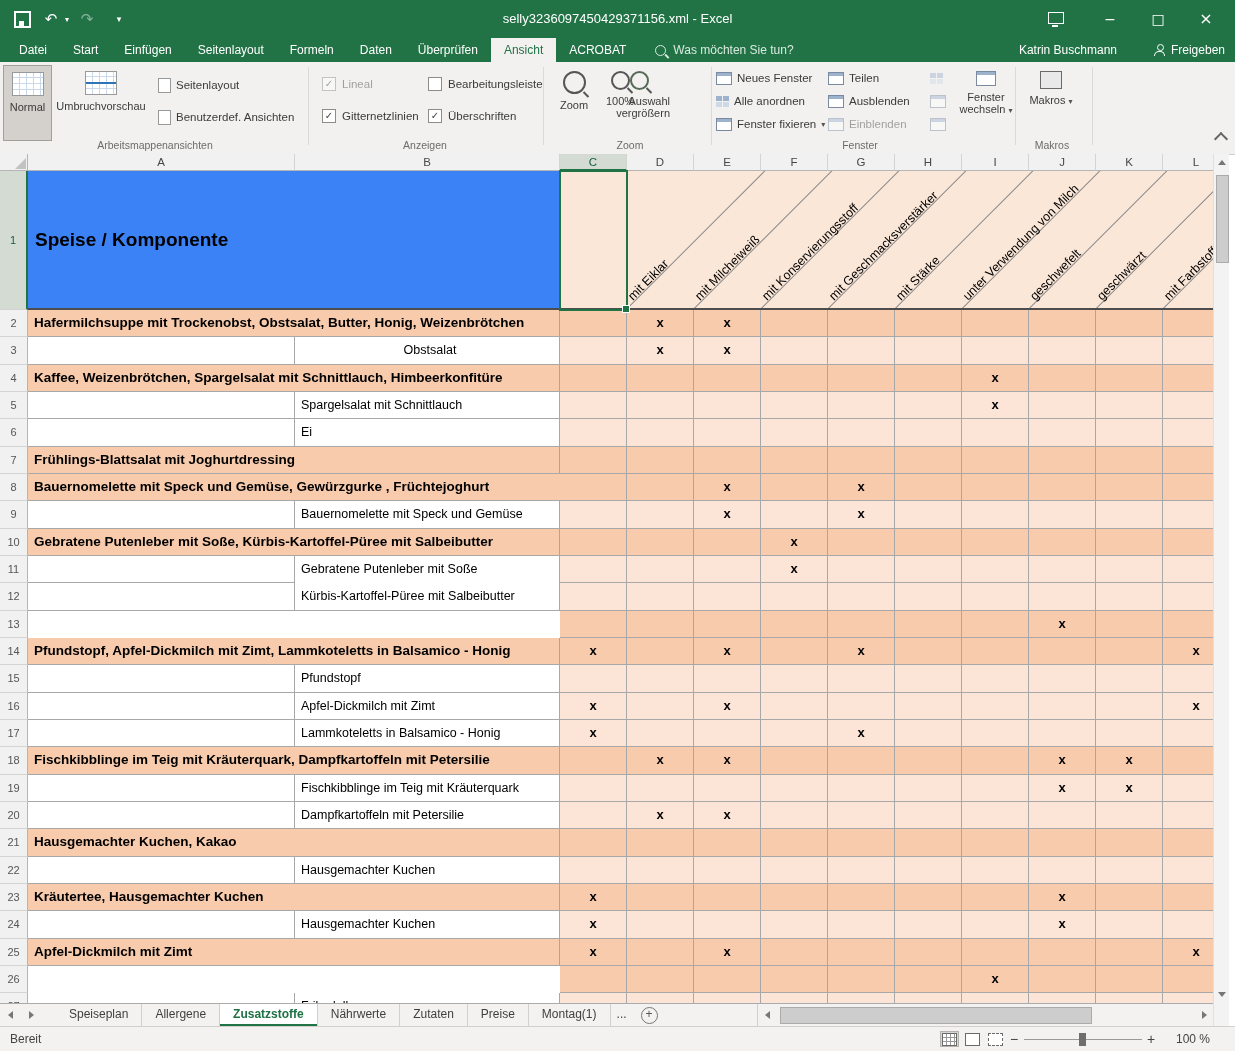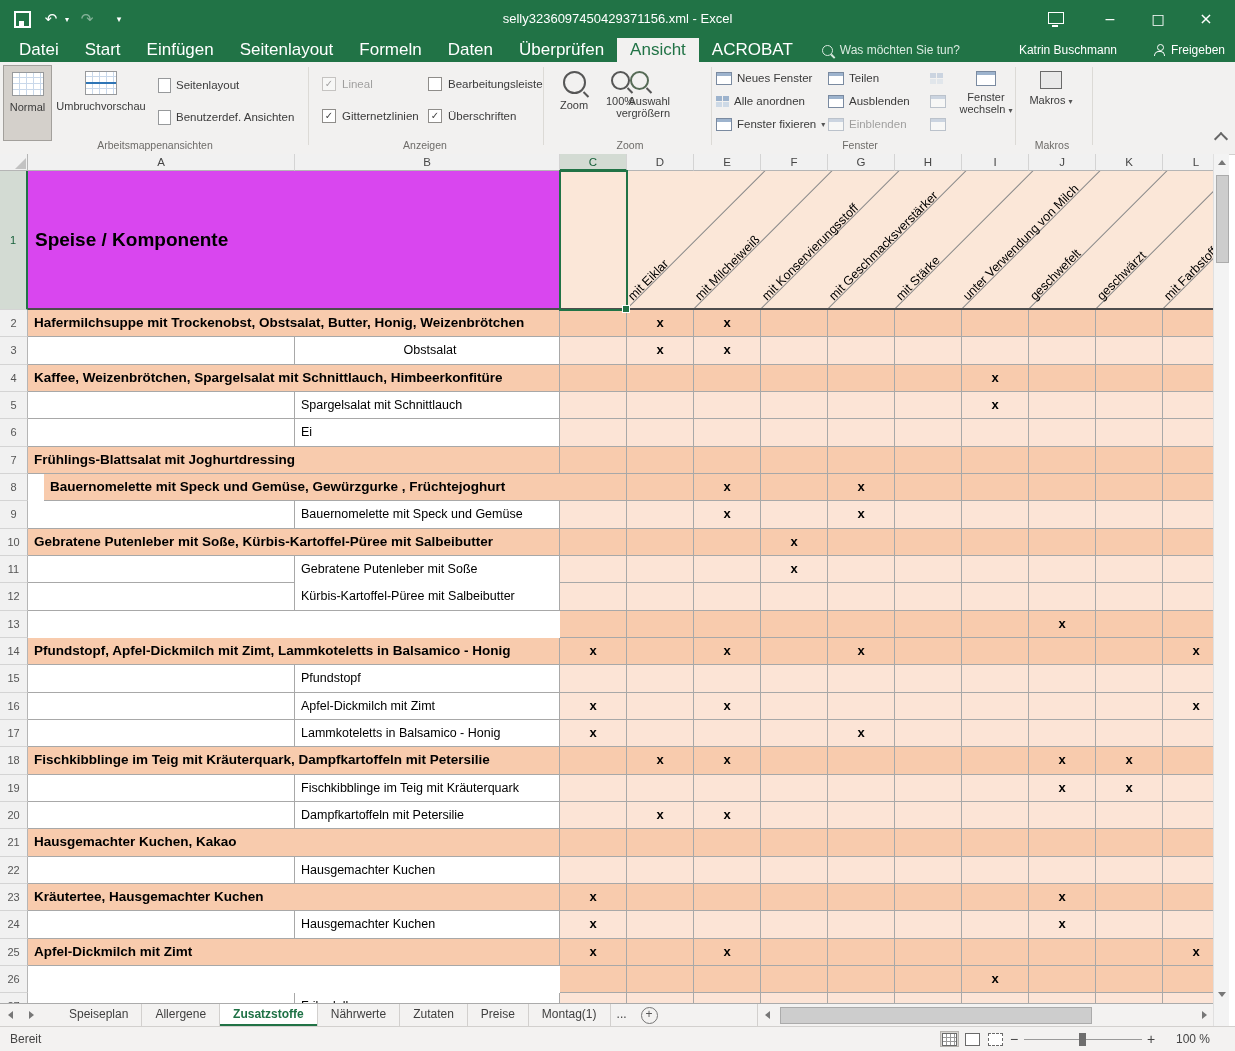--- a/index.html
+++ b/index.html
@@ -13,21 +13,21 @@
   .floppy{width:13px;height:13px;border:2px solid #fff;position:relative;background:transparent;}
   .floppy::after{content:"";position:absolute;left:3px;bottom:0;width:5px;height:5px;background:#fff;}
   .glyph{font-family:"DejaVu Sans",sans-serif;}
   .dim{opacity:.45;}
   .winbtn{position:absolute;top:0;width:38px;height:38px;line-height:38px;text-align:center;color:#fff;font-size:14px;}
   .monitor{width:14px;height:10px;border:1.5px solid #fff;position:relative;margin-top:-3px;}
   .monitor::after{content:"";position:absolute;left:3px;bottom:-4px;width:6px;height:2px;background:#fff;}
 
   
   #tabrow{position:absolute;left:0;top:38px;width:1235px;height:24px;background:#217346;display:flex;align-items:stretch;padding-left:6px;}
-  .rtab{color:#fff;font-size:17px;line-height:24px;padding:0 13px;white-space:nowrap;}
+  .rtab{color:#fff;font-size:12px;line-height:24px;padding:0 13px;white-space:nowrap;}
   .rtab.active{background:#F2F1F0;color:#217346;}
   #search-box{display:flex;align-items:center;margin-left:16px;color:#D9EAE0;font-size:12px;gap:7px;}
   .lens-sm{width:9px;height:9px;border:1.5px solid #D9EAE0;border-radius:50%;position:relative;}
   .lens-sm::after{content:"";position:absolute;width:1.5px;height:5px;background:#D9EAE0;right:-2px;bottom:-4px;transform:rotate(-45deg);}
   #user-name{position:absolute;right:124px;top:0;line-height:24px;color:#fff;font-size:12px;}
   #share-btn{position:absolute;right:6px;top:0;height:24px;display:flex;align-items:center;gap:6px;color:#fff;font-size:12px;padding:0 10px;}
   .person{width:11px;height:12px;position:relative;}
   .person::before{content:"";position:absolute;left:3px;top:0;width:5px;height:5px;border:1.2px solid #fff;border-radius:50%;}
   .person::after{content:"";position:absolute;left:0;bottom:0;width:9px;height:4px;border:1.2px solid #fff;border-bottom:none;border-radius:5px 5px 0 0;}
 
@@ -69,21 +69,21 @@
   .rowhdr.selrowhdr{background:#D3DBD3;color:#17603A;border-right:2px solid #217346;}
   .select-all{background:#F1F1F1;border-right:1px solid #B5B5B5;border-bottom:1px solid #B5B5B5;position:relative;}
   .select-all::after{content:"";position:absolute;right:1px;bottom:1px;width:0;height:0;border-left:11px solid transparent;border-bottom:11px solid #C2C2C2;}
   .cell{border-right:1px solid #A8A8A8;border-bottom:1px solid #A8A8A8;}
   .c-white{background:#fff;}
   .c-dish{background:#F8CBAD;}
   .c-light{background:#FCE4D6;}
   .c-text{font-size:12.5px;line-height:26px;padding-left:6px;white-space:nowrap;overflow:hidden;color:#000;}
   .c-text.bold{font-weight:bold;font-size:13.5px;}
   .c-mark{text-align:center;font-weight:bold;font-size:13px;line-height:26px;color:#000;}
-  .a1cell{background:#d946ef;font-weight:bold;font-size:19px;color:#000;display:flex;align-items:center;padding-left:7px;border-right:1px solid #A8A8A8;border-bottom:2px solid #4d4d4d;}
+  .a1cell{background:#3b82f6;font-weight:bold;font-size:19px;color:#000;display:flex;align-items:center;padding-left:7px;border-right:1px solid #A8A8A8;border-bottom:2px solid #4d4d4d;}
   .diag-region{background:#FBE7D8;border-bottom:2px solid #4d4d4d;overflow:hidden;}
   .diag-line{position:absolute;bottom:0;width:1px;height:235px;background:#8a8a8a;transform-origin:0 100%;transform:rotate(45deg);}
   .diag-label{position:absolute;bottom:5px;font-size:12.5px;color:#000;white-space:nowrap;transform-origin:0 100%;transform:rotate(-45deg);}
   .selbox{border:2px solid #217346;background:transparent;pointer-events:none;}
   .selbox::after{content:"";position:absolute;right:-4px;bottom:-4px;width:6px;height:6px;background:#217346;border:1px solid #fff;}
 
   
   #vscroll{position:absolute;left:1213px;top:154px;width:16px;height:849px;background:#F3F3F3;border-left:1px solid #E0E0E0;box-sizing:border-box;}
   .sbtn{position:absolute;left:0;width:16px;height:17px;display:flex;align-items:center;justify-content:center;}
   .tri-up{width:0;height:0;border-left:4px solid transparent;border-right:4px solid transparent;border-bottom:5px solid #777;}
@@ -373,21 +373,21 @@
     <div class="cell c-mark c-dish" style="left: 627px; top: 292.65px; width: 67px; height: 27.33px;"></div>
     <div class="cell c-mark c-dish" style="left: 694px; top: 292.65px; width: 67px; height: 27.33px;"></div>
     <div class="cell c-mark c-dish" style="left: 761px; top: 292.65px; width: 67px; height: 27.33px;"></div>
     <div class="cell c-mark c-dish" style="left: 828px; top: 292.65px; width: 67px; height: 27.33px;"></div>
     <div class="cell c-mark c-dish" style="left: 895px; top: 292.65px; width: 67px; height: 27.33px;"></div>
     <div class="cell c-mark c-dish" style="left: 962px; top: 292.65px; width: 67px; height: 27.33px;"></div>
     <div class="cell c-mark c-dish" style="left: 1029px; top: 292.65px; width: 67px; height: 27.33px;"></div>
     <div class="cell c-mark c-dish" style="left: 1096px; top: 292.65px; width: 67px; height: 27.33px;"></div>
     <div class="cell c-mark c-dish" style="left: 1163px; top: 292.65px; width: 67px; height: 27.33px;"></div>
     <div class="rowhdr" style="left: 0px; top: 319.98px; width: 28px; height: 27.33px;">8</div>
-    <div class="cell c-dish c-text bold" style="left: 44px; top: 319.98px; width: 625px; height: 27.33px;">Bauernomelette mit Speck und Gemüse, Gewürzgurke , Früchtejoghurt</div>
+    <div class="cell c-dish c-text bold" style="left: 28px; top: 319.98px; width: 625px; height: 27.33px;">Bauernomelette mit Speck und Gemüse, Gewürzgurke , Früchtejoghurt</div>
     <div class="cell c-mark c-dish" style="left: 560px; top: 319.98px; width: 67px; height: 27.33px;"></div>
     <div class="cell c-mark c-dish" style="left: 627px; top: 319.98px; width: 67px; height: 27.33px;"></div>
     <div class="cell c-mark c-dish" style="left: 694px; top: 319.98px; width: 67px; height: 27.33px;">x</div>
     <div class="cell c-mark c-dish" style="left: 761px; top: 319.98px; width: 67px; height: 27.33px;"></div>
     <div class="cell c-mark c-dish" style="left: 828px; top: 319.98px; width: 67px; height: 27.33px;">x</div>
     <div class="cell c-mark c-dish" style="left: 895px; top: 319.98px; width: 67px; height: 27.33px;"></div>
     <div class="cell c-mark c-dish" style="left: 962px; top: 319.98px; width: 67px; height: 27.33px;"></div>
     <div class="cell c-mark c-dish" style="left: 1029px; top: 319.98px; width: 67px; height: 27.33px;"></div>
     <div class="cell c-mark c-dish" style="left: 1096px; top: 319.98px; width: 67px; height: 27.33px;"></div>
     <div class="cell c-mark c-dish" style="left: 1163px; top: 319.98px; width: 67px; height: 27.33px;"></div>

